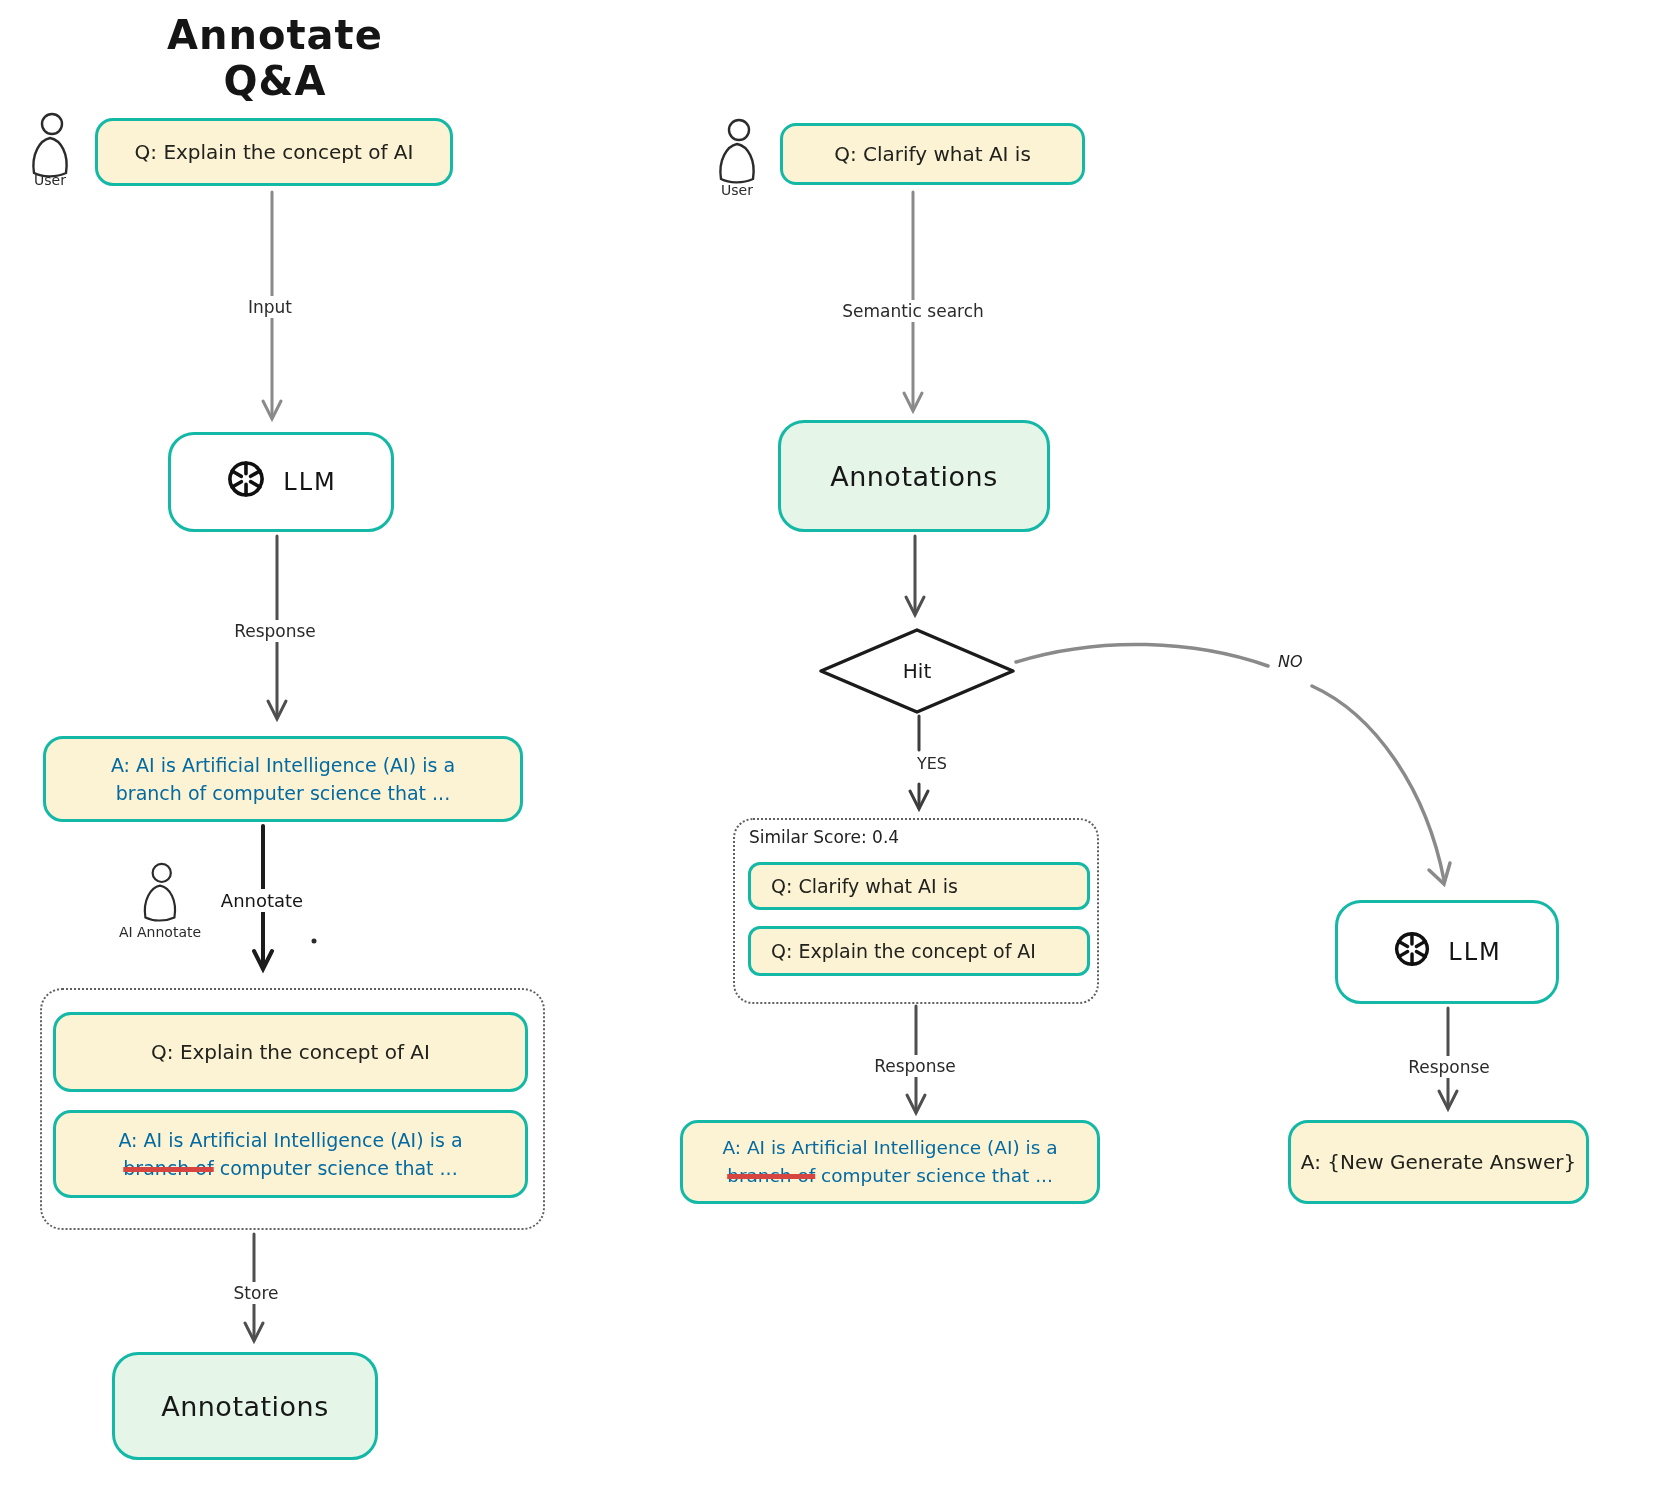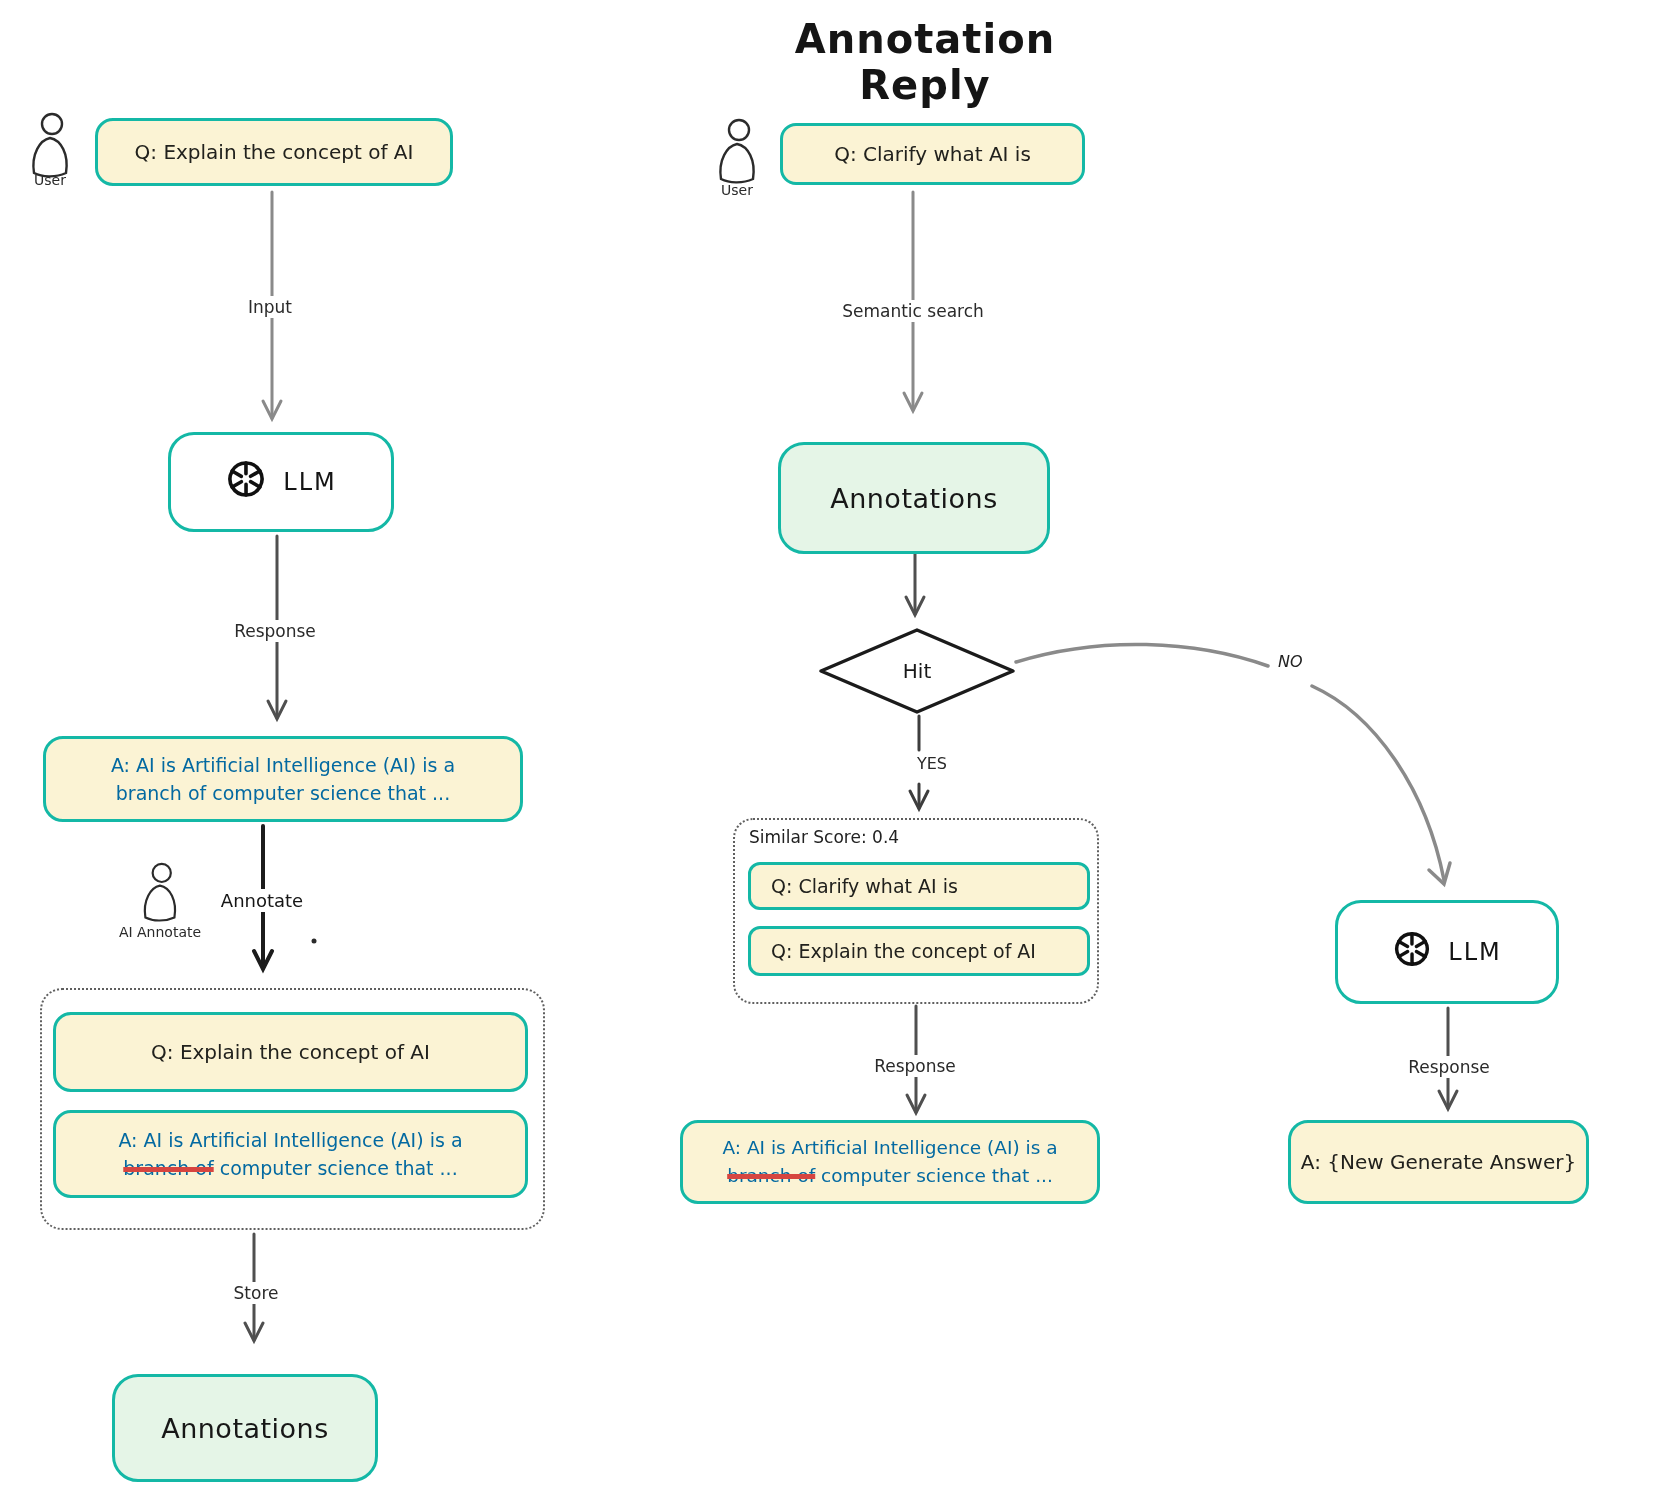--- a/index.html
+++ b/index.html
@@ -2,21 +2,21 @@
 <html><head>
 <meta charset="utf-8">
 <style>
   html,body{margin:0;padding:0;background:#ffffff;}
   #canvas{position:relative;width:1680px;height:1492px;background:#ffffff;overflow:hidden;
           font-family:"DejaVu Sans",sans-serif;color:#1b1b1b;}
   .title{position:absolute;font-size:40px;font-weight:bold;letter-spacing:1px;text-align:center;color:#151515;}
   .node{position:absolute;display:flex;align-items:center;justify-content:center;
         border:3px solid #14b8a6;background:#fff;box-sizing:border-box;text-align:center;}
   .yellow{background:#FBF3D4;}
-  .green{background:#E5F5E7;margin-top:22px;}
+  .green{background:#E5F5E7;}
   .q-text{font-size:20px;color:#21211d;}
   .a-lines{font-size:19px;line-height:1.5;color:#0369a1;}
   .big-label{font-size:27px;color:#171717;letter-spacing:0.5px;}
   .llm-inner{display:flex;align-items:center;gap:16px;font-size:24px;letter-spacing:2px;color:#141414;}
   .dashed-group{position:absolute;border:2.5px dotted #5f5f5f;border-radius:22px;box-sizing:border-box;background:transparent;}
   .flow-label{position:absolute;background:#ffffff;padding:1px 8px;font-size:17px;color:#2a2a2a;
               transform:translateX(-50%);white-space:nowrap;}
   .small-label{position:absolute;font-size:14px;color:#2a2a2a;transform:translateX(-50%);white-space:nowrap;}
   .score-label{position:absolute;font-size:17px;color:#222;}
   .no-label{position:absolute;font-size:16px;font-style:italic;color:#222;}
@@ -71,20 +71,21 @@
       <path d="M1016 662 C 1100 636, 1195 640, 1268 666"></path>
       <path d="M1312 686 C 1374 714, 1426 788, 1444 880"></path>
       <path d="M1450 863 L1444 884 L1429 870"></path>
     </g>
     <g stroke="#4f4f4f" stroke-width="3" fill="none" stroke-linecap="round">
       <path d="M1448 1008 L1448 1108"></path>
         <path d="M1439 1091 L1448 1109 L1457 1091"></path>
     </g>
   </svg>
 
+  <div class="title" style="left:115px;top:12px;width:320px;">Annotate Q&amp;A</div>
 
   <div class="person" style="left:27px;top:112px;">
     <svg width="44" height="66" viewBox="0 0 44 66" fill="none" stroke="#2b2b2b" stroke-width="2.4">
       <circle cx="25" cy="12" r="10"></circle>
       <path d="M7 61 C4 42 13 28 23 26 C34 28 42 42 39 61 C28 66 15 65 7 61 Z"></path>
     </svg>
   </div>
   <div class="small-label" style="left:50px;top:172px;">User</div>
 
   <div class="node yellow" style="left:95px;top:118px;width:358px;height:68px;border-radius:18px;">
@@ -152,21 +153,20 @@
       <div><span class="strike">branch of</span><span> computer science that ...</span></div>
     </div>
   </div>
 
   <div class="flow-label" style="left:256px;top:1282px;">Store</div>
 
   <div class="node green" style="left:112px;top:1352px;width:266px;height:108px;border-radius:26px;">
     <span class="big-label">Annotations</span>
   </div>
 
-  <div class="title" style="left:745px;top:16px;width:360px;">Annotation Reply</div>
 
   <div class="person" style="left:714px;top:118px;">
     <svg width="44" height="66" viewBox="0 0 44 66" fill="none" stroke="#2b2b2b" stroke-width="2.4">
       <circle cx="25" cy="12" r="10"></circle>
       <path d="M7 61 C4 42 13 28 23 26 C34 28 42 42 39 61 C28 66 15 65 7 61 Z"></path>
     </svg>
   </div>
   <div class="small-label" style="left:737px;top:182px;">User</div>
 
   <div class="node yellow" style="left:780px;top:123px;width:305px;height:62px;border-radius:16px;">

